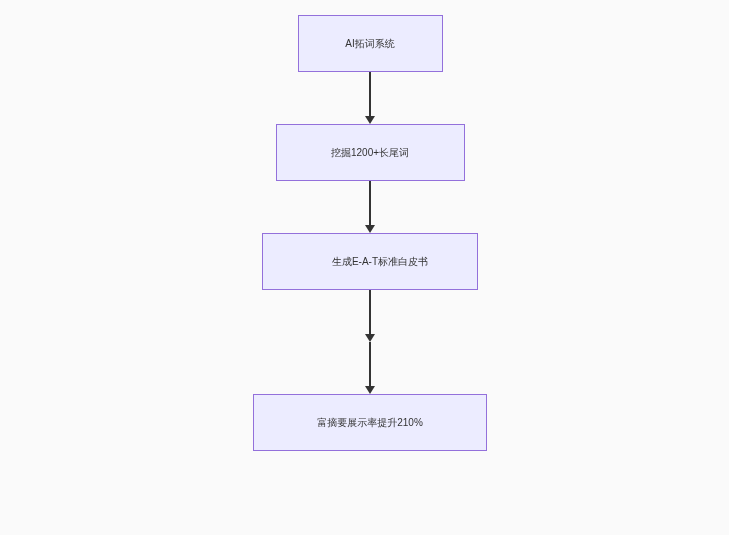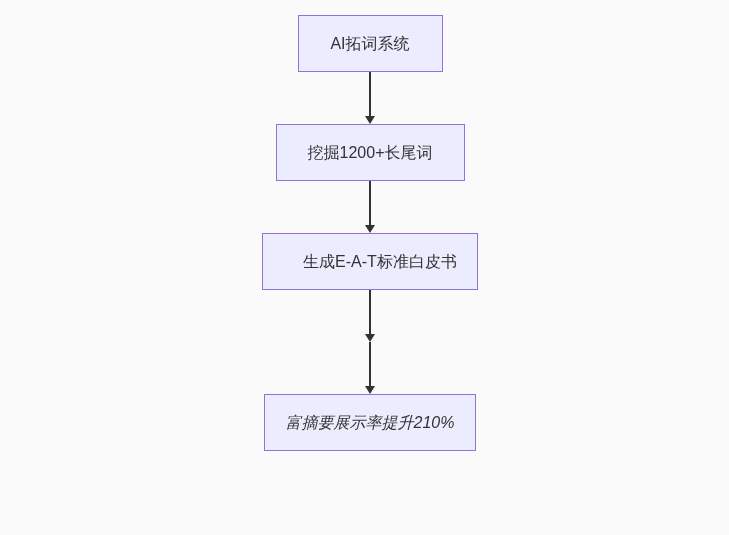--- a/index.html
+++ b/index.html
@@ -29,30 +29,30 @@
   }
   .flow-node {
     box-sizing: border-box;
     height: 57px;
     display: flex;
     align-items: center;
     justify-content: center;
     background: var(--node-fill, #ECECFF);
     border: 1px solid var(--node-border, #9370DB);
     color: var(--text, #333333);
-    font-size: 16px;
+    font-size: 10px;
     line-height: 1;
     white-space: nowrap;
     text-align: center;
   }
   .w1 { width: 145px; }
   .w2 { width: 189px; }
   .w3 { width: 216px; padding-left: 20px; }
   .w4 { width: 212px; }
-  .w5 { width: 212px; font-style: italic; }
+  .w5 { width: 234px; }
   .flow-edge {
     height: 52px;
     display: flex;
     flex-direction: column;
     align-items: center;
   }
   .flow-edge .edge-line {
     width: 2px;
     flex: 1 1 auto;
     background: var(--arrow, #333333);

